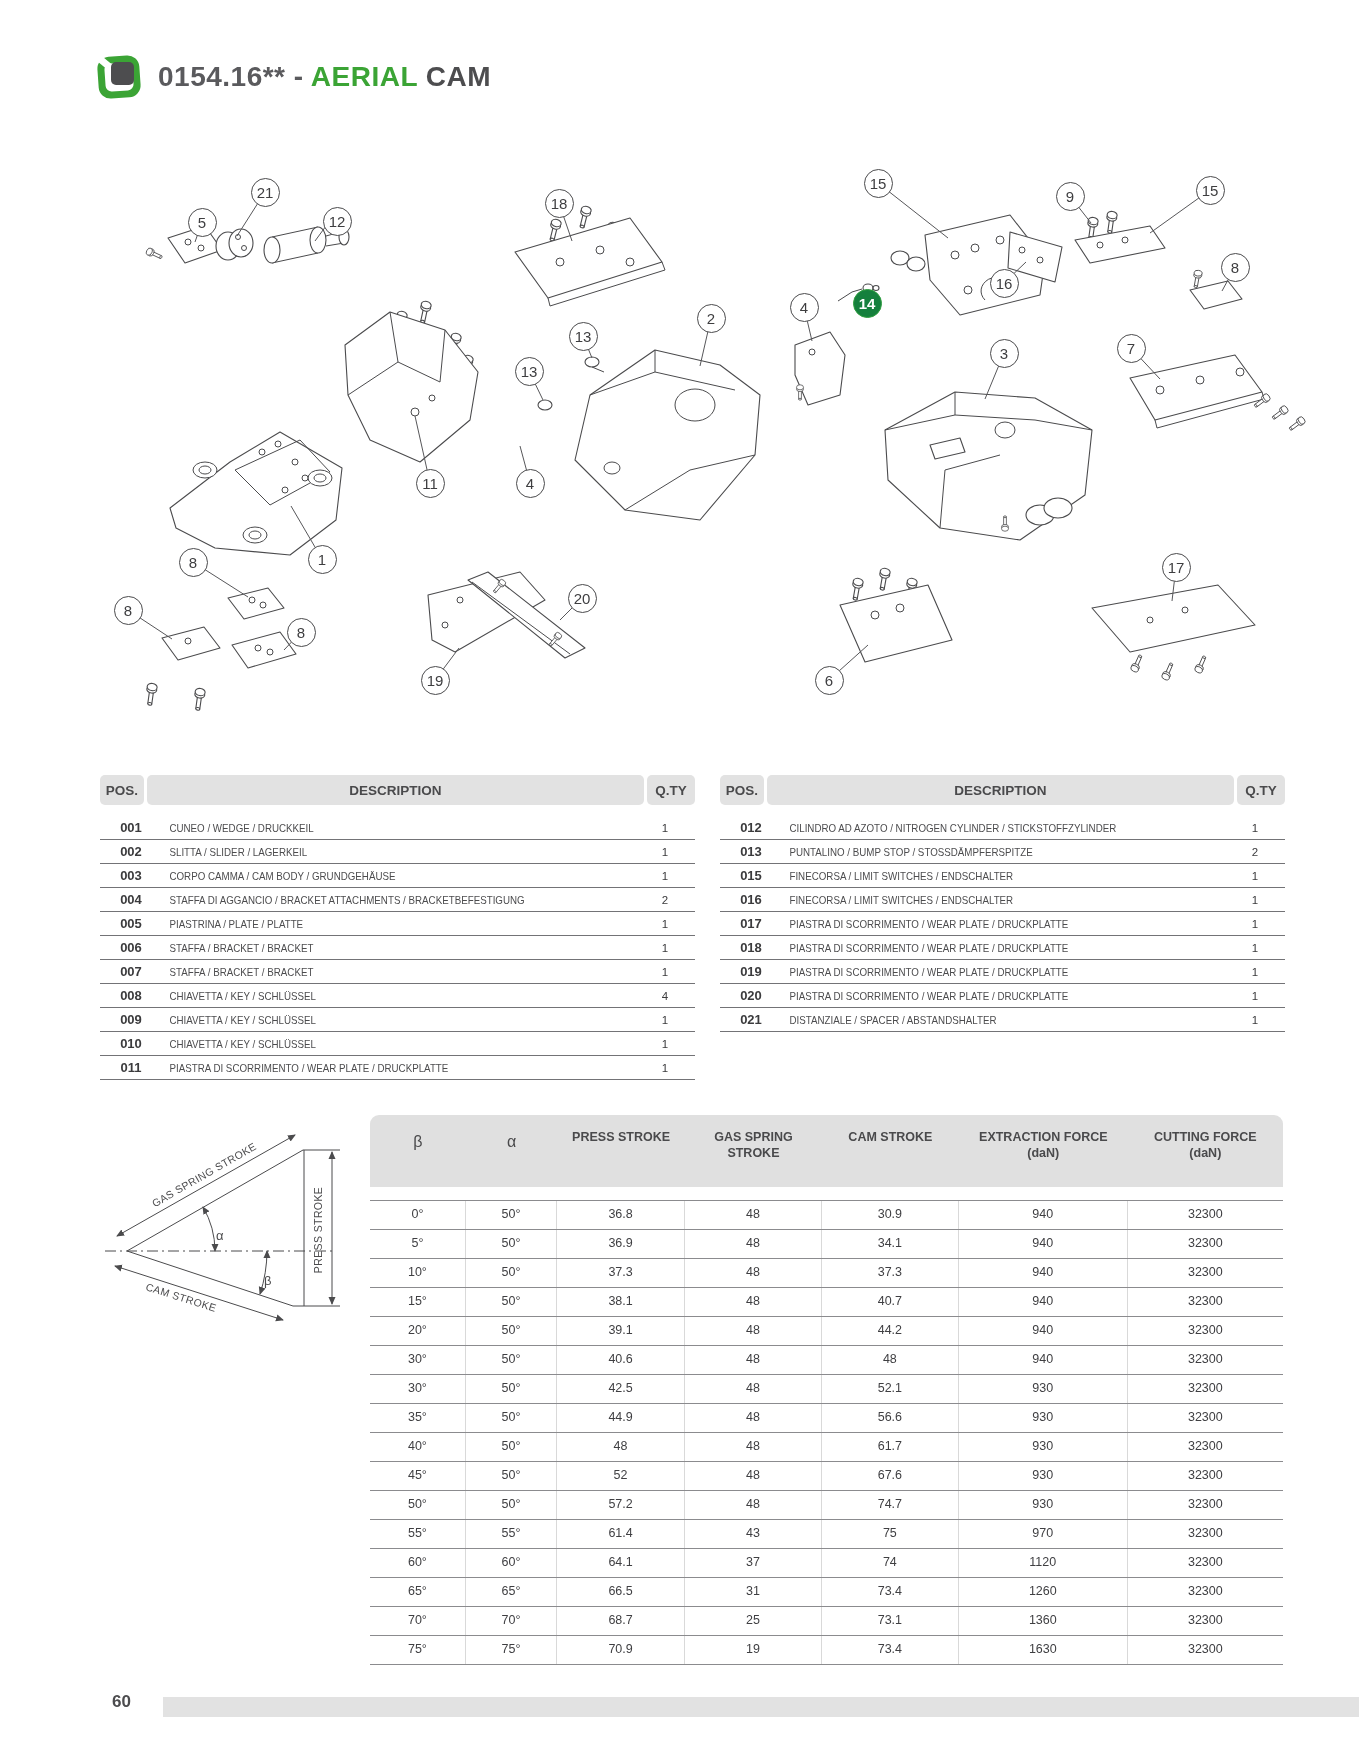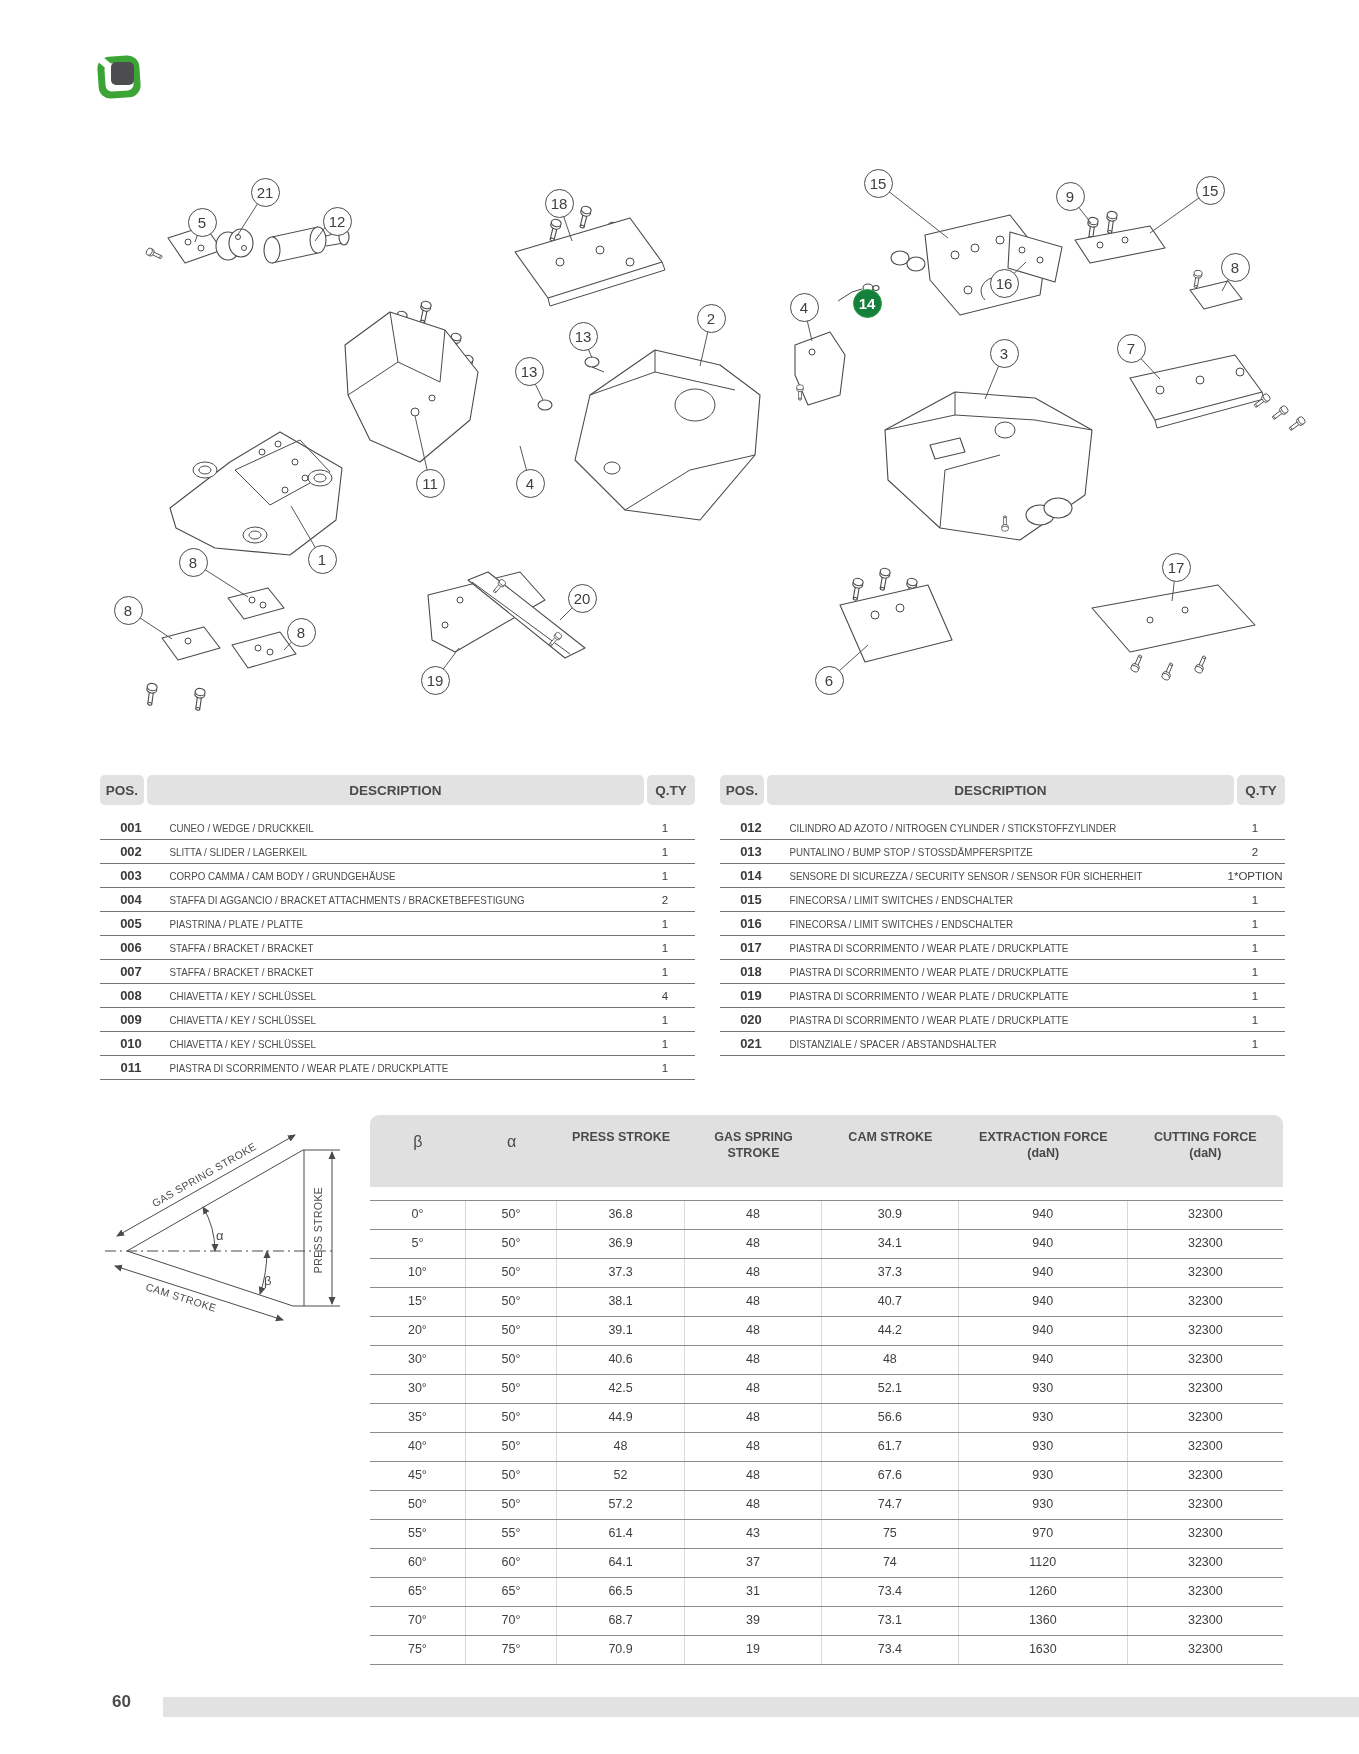--- a/index.html
+++ b/index.html
@@ -72,20 +72,23 @@
 <body>
 
 <div class="page">
 
   <div class="hdr">
     <div class="logo">
       <div class="logo-frame"></div>
       <div class="logo-hole"></div>
       <div class="logo-cut"></div>
       <div class="logo-square"></div>
+    </div>
+    <div class="title">
+      <span class="code">0154.16** - </span><span class="green">AERIAL</span><span class="rest"> CAM</span>
     </div>
   </div>
 
   <div class="diagram">
     <svg width="1359" height="580" viewBox="0 140 1359 580">
       <defs>
         <g id="bolt">
           <path class="part" d="M-2,3 L-2,16 L2,16 L2,3 Z"></path>
           <ellipse class="part" cx="0" cy="16" rx="2" ry="1.3"></ellipse>
           <ellipse class="part" cx="0" cy="1.5" rx="5" ry="3.6"></ellipse>
@@ -375,25 +378,20 @@
           <span class="desc">CILINDRO AD AZOTO / NITROGEN CYLINDER / STICKSTOFFZYLINDER</span>
           <span class="qty">1</span>
         </div>
 
         <div class="prow">
           <span class="pos">013</span>
           <span class="desc">PUNTALINO / BUMP STOP / STOSSDÄMPFERSPITZE</span>
           <span class="qty">2</span>
         </div>
 
-        <div class="prow">
-          <span class="pos">014</span>
-          <span class="desc">SENSORE DI SICUREZZA / SECURITY SENSOR / SENSOR FÜR SICHERHEIT</span>
-          <span class="qty">1*OPTION</span>
-        </div>
 
         <div class="prow">
           <span class="pos">015</span>
           <span class="desc">FINECORSA / LIMIT SWITCHES / ENDSCHALTER</span>
           <span class="qty">1</span>
         </div>
 
         <div class="prow">
           <span class="pos">016</span>
           <span class="desc">FINECORSA / LIMIT SWITCHES / ENDSCHALTER</span>
@@ -610,21 +608,21 @@
           <span class="c3">31</span>
           <span class="c4">73.4</span>
           <span class="c5">1260</span>
           <span class="c6">32300</span>
         </div>
 
         <div class="strow">
           <span class="c0">70°</span>
           <span class="c1">70°</span>
           <span class="c2">68.7</span>
-          <span class="c3">39</span>
+          <span class="c3">25</span>
           <span class="c4">73.1</span>
           <span class="c5">1360</span>
           <span class="c6">32300</span>
         </div>
 
         <div class="strow">
           <span class="c0">75°</span>
           <span class="c1">75°</span>
           <span class="c2">70.9</span>
           <span class="c3">19</span>

